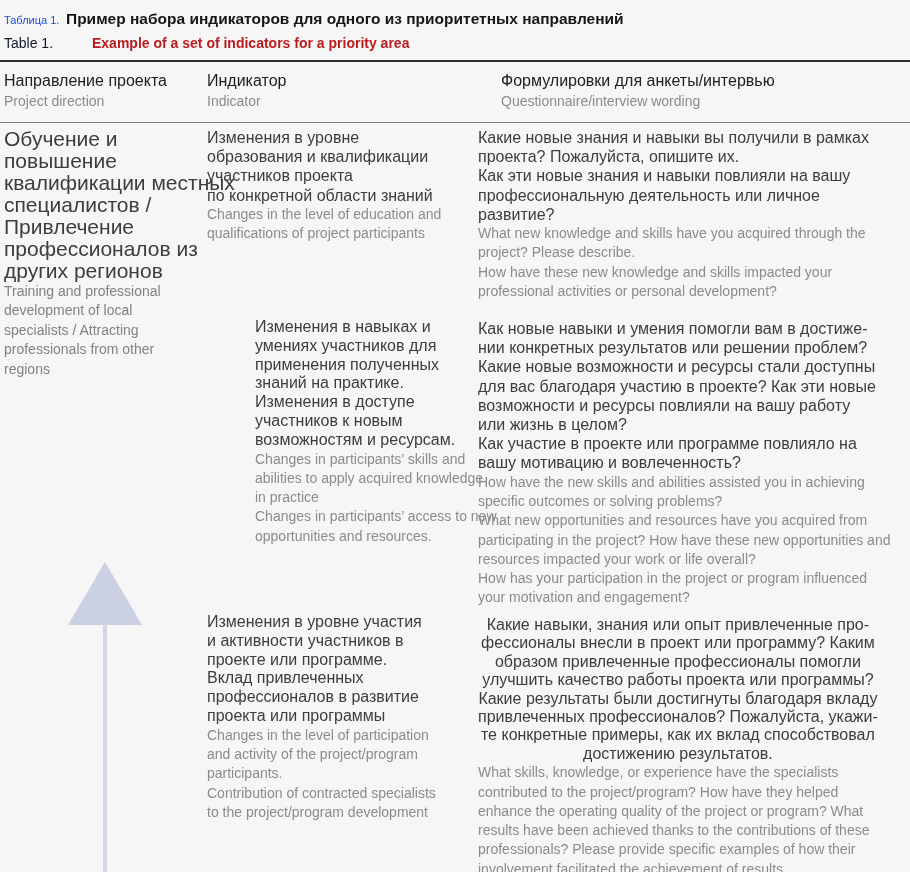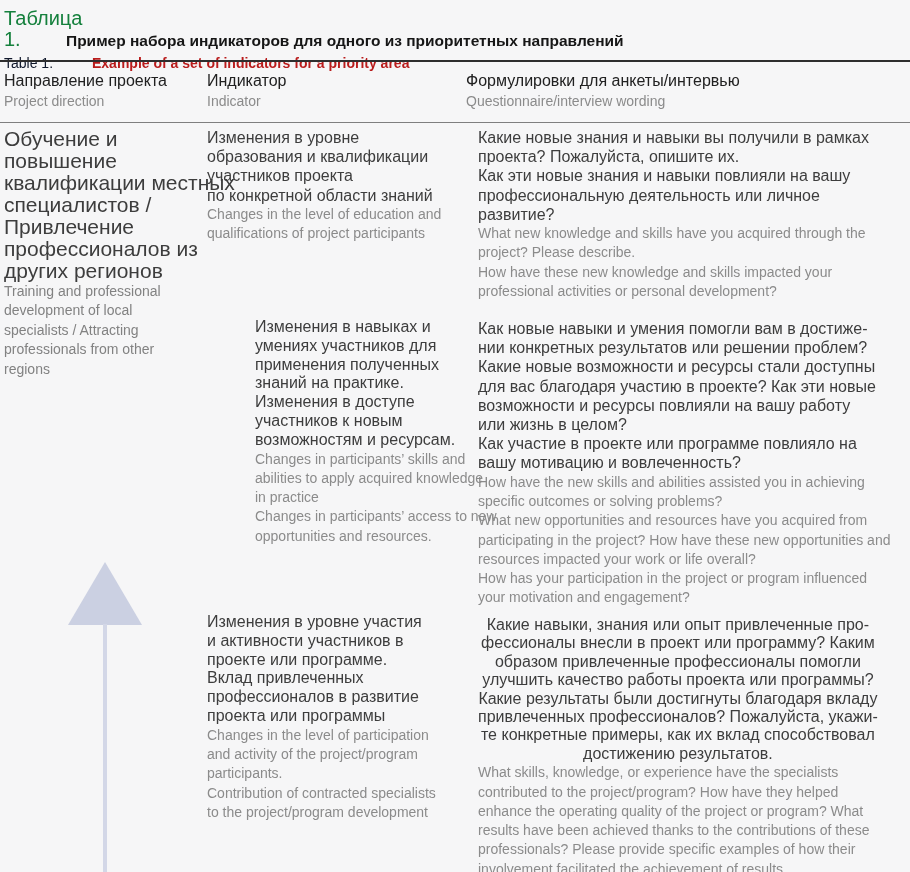--- a/index.html
+++ b/index.html
@@ -5,33 +5,33 @@
   html,body{margin:0;padding:0;background:#eaeaea;}
   .page{
     position:relative; width:910px; height:872px;
     background:#f6f6f7; overflow:hidden;
     font-family:"Liberation Sans", sans-serif;
     -webkit-font-smoothing:antialiased;
   }
   .pre{white-space:pre;}
   
   .caption{position:absolute; left:4px; top:8px; line-height:21px;}
-  .cap-label-ru{display:inline-block; width:62px; font-size:20px; color:#15803d;}
+  .cap-label-ru{display:inline-block; width:62px; font-size:11px; color:#1d4ed8;}
   .cap-title-ru{font-size:15.5px; font-weight:bold; color:#161616;}
   .cap-line2{margin-top:1px;}
   .cap-label-en{display:inline-block; width:88px; font-size:14px; color:#0f172a;}
   .cap-title-en{font-size:14px; font-weight:bold; color:#b91c1c;}
   
   .rule-top{position:absolute; left:0; top:60px; width:910px; height:2px; background:var(--rule-dark,#2e2e2e);}
   .rule-mid{position:absolute; left:0; top:122px; width:910px; height:1px; background:#7f7f7f;}
   
   .hcell{position:absolute; top:71px;}
   .hcell .ru{font-size:16px; font-weight:normal; color:#212121; line-height:20px; display:block;}
   .hcell .en{font-size:14px; color:#8b8b8b; line-height:19px; display:block; margin-top:1px;}
-  .h1{left:4px;} .h2{left:207px;} .h3{left:466px;}
+  .h1{left:4px;} .h2{left:207px;} .h3{left:501px;}
   
   .blk{position:absolute;}
   .ru-body{font-size:16px; color:var(--text-dark,#3d3d3d); line-height:19.2px;}
   .en-body{font-size:14px; color:var(--text-gray,#8b8b8b); line-height:19.3px;}
   .c1{left:4px; top:128px;}
   .c1 .ru-body{font-size:21px; line-height:22px;}
   .c1 .en-body{font-size:14px; line-height:19.4px; color:#828282;}
   .c2-b1{left:207px; top:128px;}
   .c2-b2{left:207px; top:318px;margin-left:48px;}
   .c2-b3{left:207px; top:613px;}

